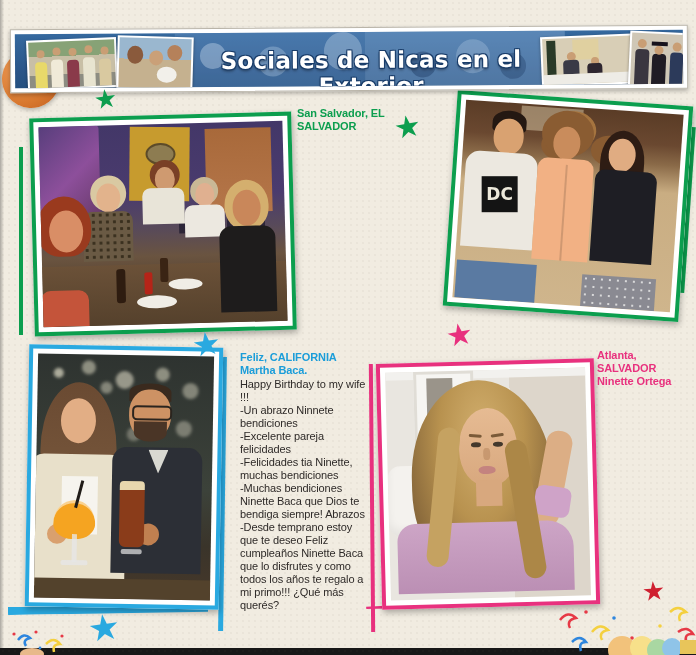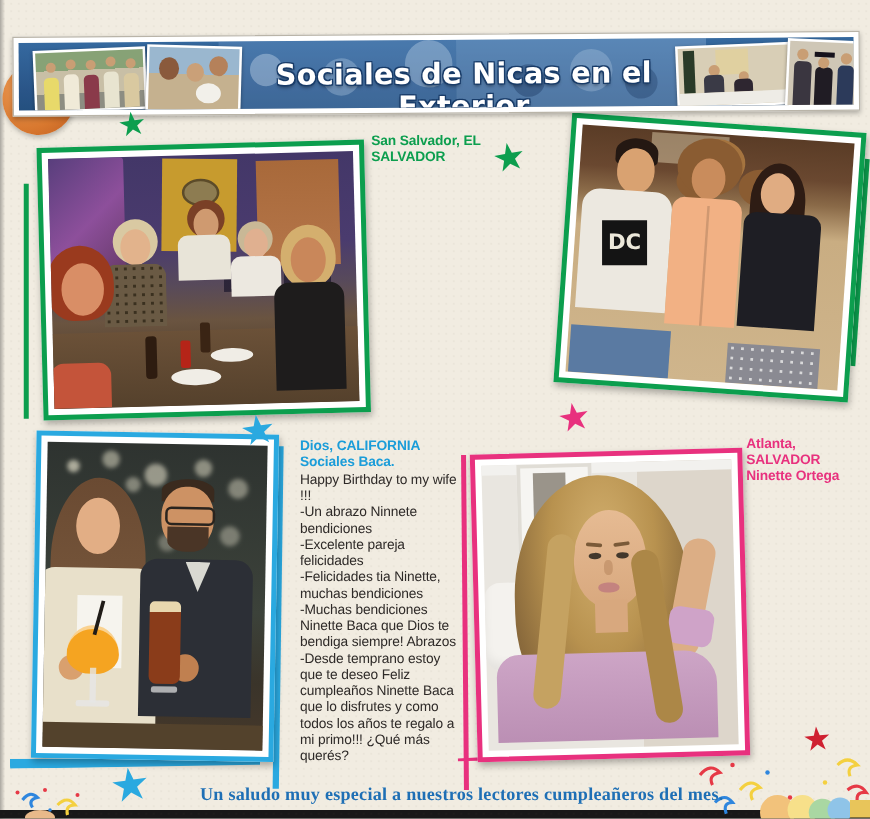--- a/index.html
+++ b/index.html
@@ -374,36 +374,35 @@
       <div class="lock-r"></div>
     </div>
   </div>
 
   <div class="tb tb1">
     <div class="loc">San Salvador, EL
 SALVADOR</div>
   </div>
 
   <div class="tb tb2">
-    <div class="loc">Dios, CALIFORNIA</div>
-    <div class="person">Sociales Baca.</div>
+    <div class="loc">Feliz, CALIFORNIA</div>
+    <div class="person">Martha Baca.</div>
     <div class="body">Happy Birthday to my wife !!!
 -Un abrazo Ninnete bendiciones
 -Excelente pareja felicidades
 -Felicidades tia Ninette, muchas bendiciones
 -Muchas bendiciones Ninette Baca que Dios te bendiga siempre! Abrazos
 -Desde temprano estoy que te deseo Feliz cumpleaños Ninette Baca que lo disfrutes y como todos los años te regalo a mi primo!!! ¿Qué más querés?</div>
   </div>
 
   <div class="tb tb3">
     <div class="loc">Atlanta, SALVADOR</div>
     <div class="person">Ninette Ortega</div>
   </div>
 
-  <div class="footer-line">Un saludo muy especial a nuestros lectores cumpleañeros del mes.</div>
 
   <svg class="confetti" style="left:10px;top:626px" width="78" height="29" viewBox="0 0 78 29">
     <path d="M8 14 q6 -8 12 -2 q-8 2 -4 8" stroke="#2e86de" stroke-width="2.5" fill="none"></path>
     <path d="M36 18 q8 -8 14 0 q-8 0 -6 8" stroke="#f4d03f" stroke-width="2.5" fill="none"></path>
     <circle cx="4" cy="8" r="1.6" fill="#e63946"></circle>
       <circle cx="26" cy="6" r="1.6" fill="#e63946"></circle>
     <circle cx="52" cy="10" r="1.6" fill="#e63946"></circle>
       <circle cx="30" cy="22" r="1.4" fill="#2e86de"></circle>
     <ellipse cx="22" cy="28" rx="12" ry="6" fill="#e8b98a"></ellipse>
   </svg>

